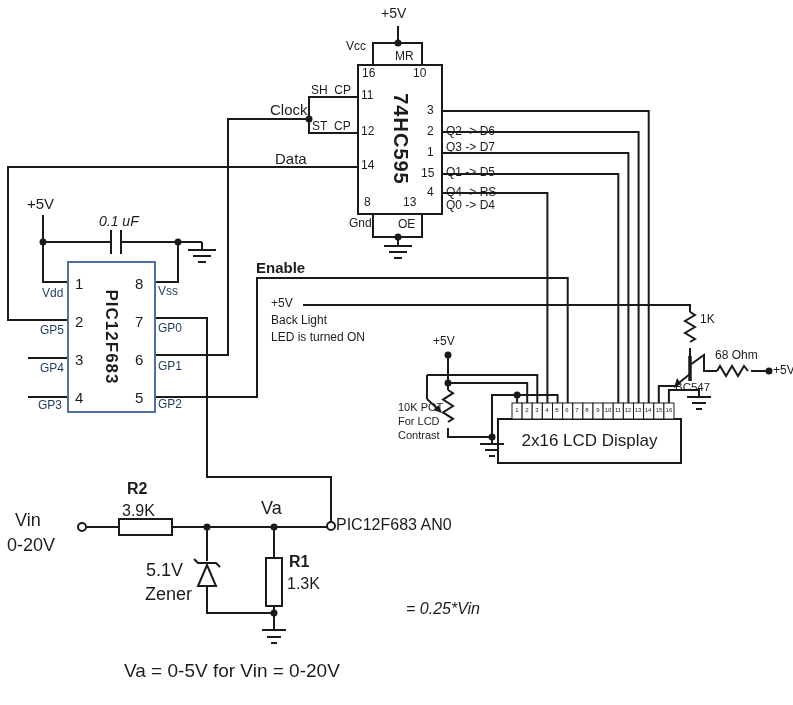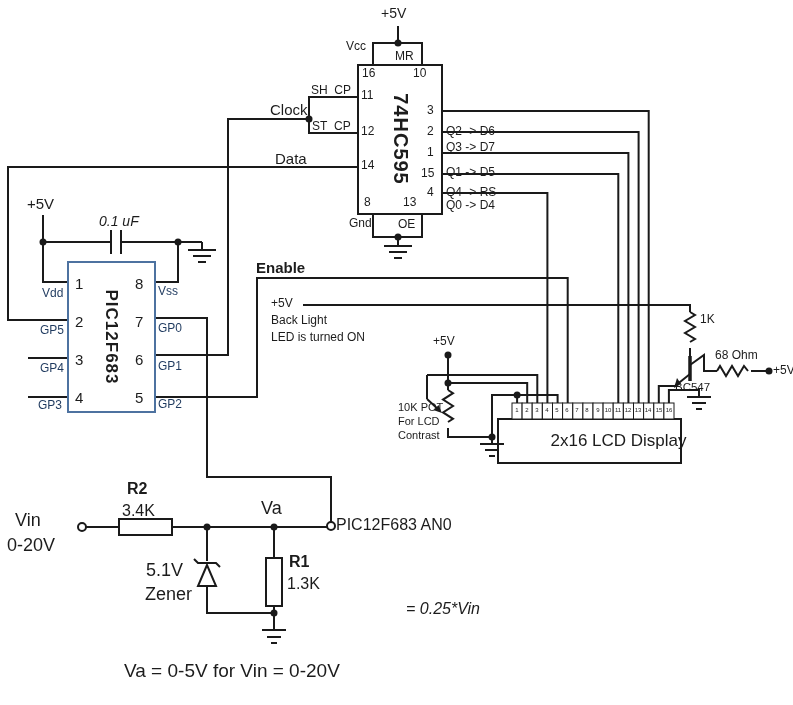--- a/index.html
+++ b/index.html
@@ -10,21 +10,21 @@
   .t6{font-size:6px;}
   .t9b{font-size:11px;font-weight:normal;}
   .t11{font-size:12px;}
   .t115{font-size:11.5px;}
   .t12{font-size:12px;}
   .t13{font-size:15px;}
   .t14{font-size:14px;}
   .t16{font-size:16px;}
   .t16i{font-size:16px;font-style:italic;}
   .t16b{font-size:16px;font-weight:bold;}
-  .t17{font-size:17px;padding-left:29px;}
+  .t17{font-size:17px;}
   .t18{font-size:18px;}
   .t19{font-size:19px;}
   .navy{color:#1f3a5f;}
   .rot{transform:translate(-50%,-50%) rotate(90deg);transform-origin:center;}
   .chipname{font-weight:bold;letter-spacing:1px;}
   .c595{font-size:20px;}
   .cpic{font-size:17px;}
   .pinbox-num{text-align:center;}
   .lcd-title{text-align:center;}
 </style>
@@ -270,21 +270,21 @@
   <div class="lbl t6 pinbox-num" style="left:664px;top:407px;width:10px;">16</div>
 
   <div class="lbl t11" style="left:700px;top:313px;">1K</div>
   <div class="lbl t11" style="left:715px;top:349px;">68 Ohm</div>
   <div class="lbl t115" style="left:675px;top:381px;">BC547</div>
   <div class="lbl t12" style="left:773px;top:364px;">+5V</div>
 
   <div class="lbl t18" style="left:15px;top:511px;">Vin</div>
   <div class="lbl t18" style="left:7px;top:536px;">0-20V</div>
   <div class="lbl t16b" style="left:127px;top:481px;">R2</div>
-  <div class="lbl t16" style="left:122px;top:503px;">3.4K</div>
+  <div class="lbl t16" style="left:122px;top:503px;">3.9K</div>
   <div class="lbl t18" style="left:261px;top:499px;">Va</div>
   <div class="lbl t16" style="left:336px;top:517px;">PIC12F683 AN0</div>
   <div class="lbl t18" style="left:146px;top:561px;">5.1V</div>
   <div class="lbl t18" style="left:145px;top:585px;">Zener</div>
   <div class="lbl t16b" style="left:289px;top:554px;">R1</div>
   <div class="lbl t16" style="left:287px;top:576px;">1.3K</div>
   <div class="lbl t16i" style="left:406px;top:601px;">= 0.25*Vin</div>
   <div class="lbl t19" style="left:124px;top:661px;">Va = 0-5V for Vin = 0-20V</div>
 
 </div>

